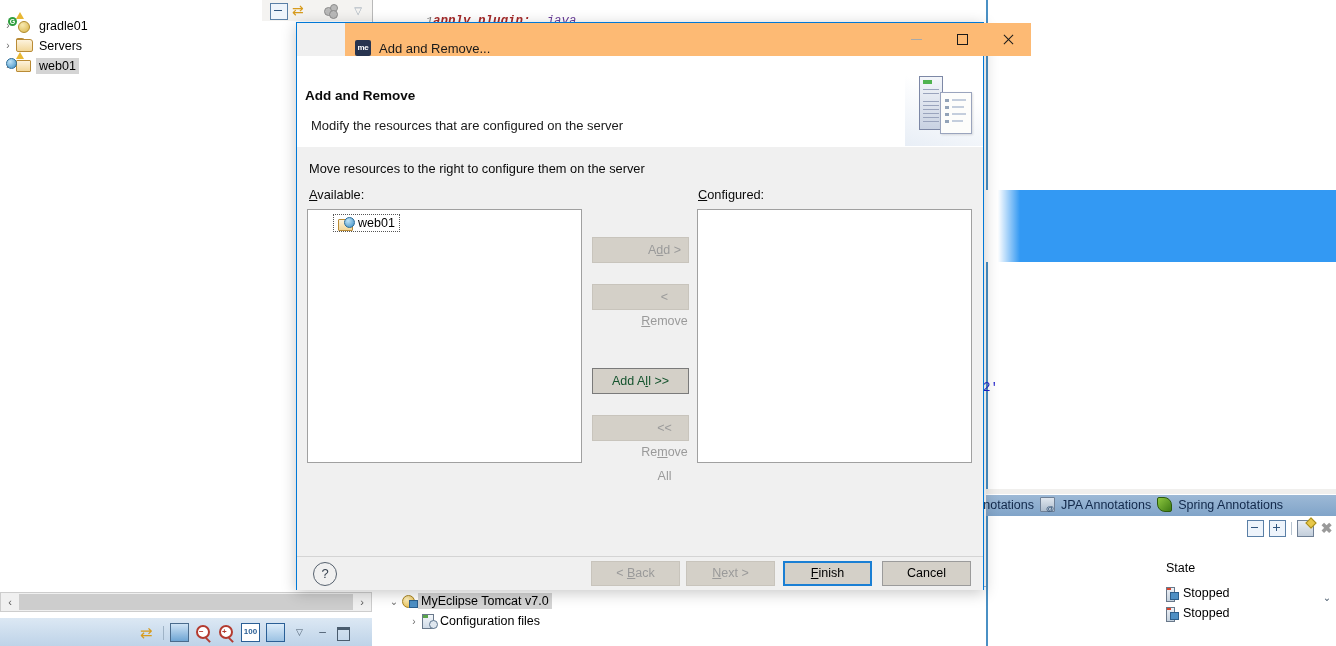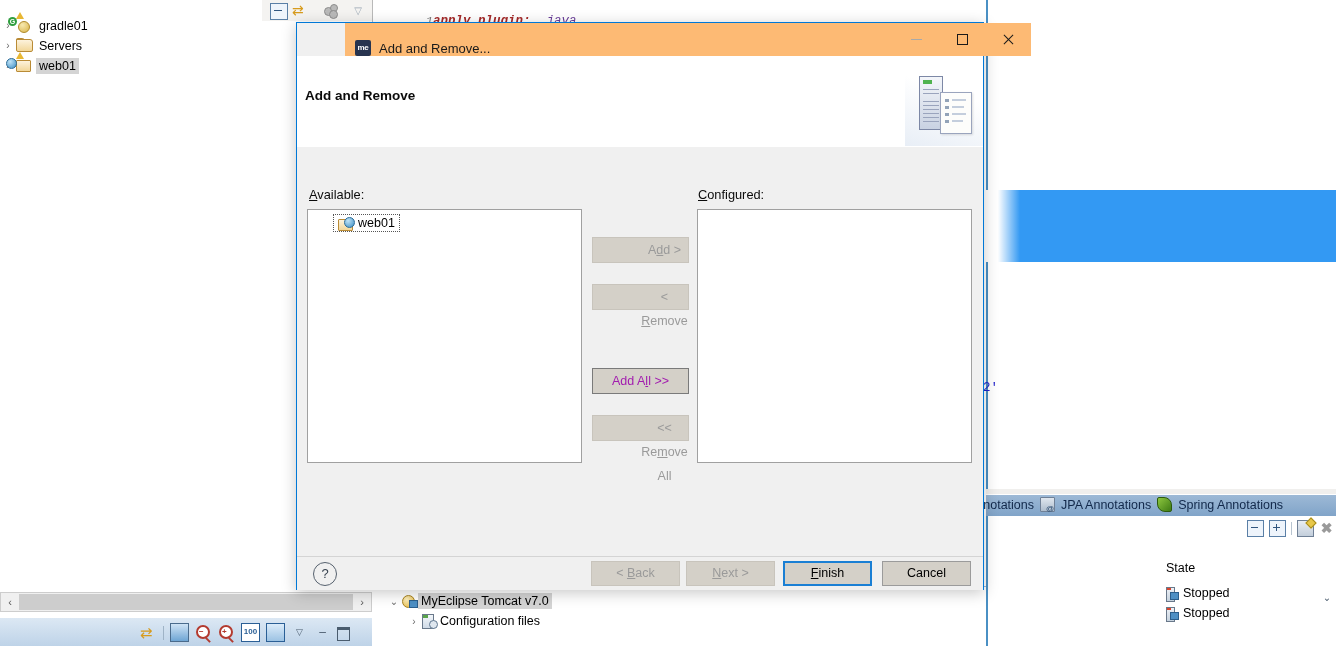--- a/index.html
+++ b/index.html
@@ -200,21 +200,21 @@
 
   #list-available{position:absolute;left:10px;top:62px;width:275px;height:254px;background:#fff;border:1px solid #a0a0a0;box-sizing:border-box;}
   #list-configured{position:absolute;left:400px;top:62px;width:275px;height:254px;background:#fff;border:1px solid #a0a0a0;box-sizing:border-box;}
   #avail-item{position:absolute;left:25px;top:4px;height:18px;display:flex;align-items:center;gap:4px;
     border:1px dotted #555;padding:0 4px;box-sizing:border-box;}
   #avail-item .lbl{font-size:12.5px;color:#000;}
 
   .mbtn{position:absolute;left:295px;width:97px;height:26px;box-sizing:border-box;
     font-size:12.5px;text-align:center;line-height:24px;border:1px solid #bdbdbd;background:#d4d0c8;}
   .mbtn.disabled{color:#9a9a9a;background:#d4d0c8;border:1px solid #c8c4bc;padding-left:48px;}
-  .mbtn.enabled{color:#a21caf;background:#d4d0c8;border:1px solid #7a7a7a;}
+  .mbtn.enabled{color:#14532d;background:#d4d0c8;border:1px solid #7a7a7a;}
   #btn-add{top:90px;}
   #btn-remove{top:137px;}
   #btn-add-all{top:221px;}
   #btn-remove-all{top:268px;}
 
   #chk-publish{position:absolute;left:10px;top:330px;display:flex;align-items:center;gap:6px;}
   #chk-box{width:13px;height:13px;border:1px solid #3c3c3c;background:#fff;position:relative;box-sizing:border-box;}
   #chk-box:after{content:"";position:absolute;left:3px;top:1px;width:4px;height:8px;
     border:solid #111;border-width:0 1.6px 1.6px 0;transform:rotate(42deg);}
   #chk-label{font-size:12.8px;color:#0b0b0b;}
@@ -392,20 +392,21 @@
     <span class="wbtn" id="btn-max">
         <span class="max-glyph"></span>
       </span>
     <span class="wbtn" id="btn-close">
         <span class="close-glyph"></span>
       </span>
   </div>
 
   <div id="dlg-header">
     <div id="dlg-head-title">Add and Remove</div>
+    <div id="dlg-head-desc">Modify the resources that are configured on the server</div>
     <div id="dlg-banner">
       <span class="bn-tower">
         <span class="led"></span>
         <span class="sl" style="top:12px;"></span>
           <span class="sl" style="top:16px;"></span>
         <span class="sl" style="top:24px;"></span>
           <span class="sl" style="top:28px;"></span>
         <span class="sl" style="top:32px;"></span>
           <span class="sl" style="top:36px;"></span>
         <span class="sl" style="top:40px;"></span>
@@ -418,20 +419,21 @@
           <span class="ln" style="left:11px;top:13px;width:12px;"></span>
         <span class="dt" style="left:4px;top:20px;"></span>
           <span class="ln" style="left:11px;top:20px;width:14px;"></span>
         <span class="dt" style="left:4px;top:27px;"></span>
           <span class="ln" style="left:11px;top:27px;width:11px;"></span>
       </span>
     </div>
   </div>
 
   <div id="dlg-body">
+    <div id="move-hint">Move resources to the right to configure them on the server</div>
 
     <div id="lbl-available"><span class="u">A</span>vailable:</div>
     <div id="lbl-configured"><span class="u">C</span>onfigured:</div>
 
     <div id="list-available">
       <div id="avail-item">
         <span class="ic-web">
             <span class="bk"></span>
             <span class="globe"></span>
           </span>

